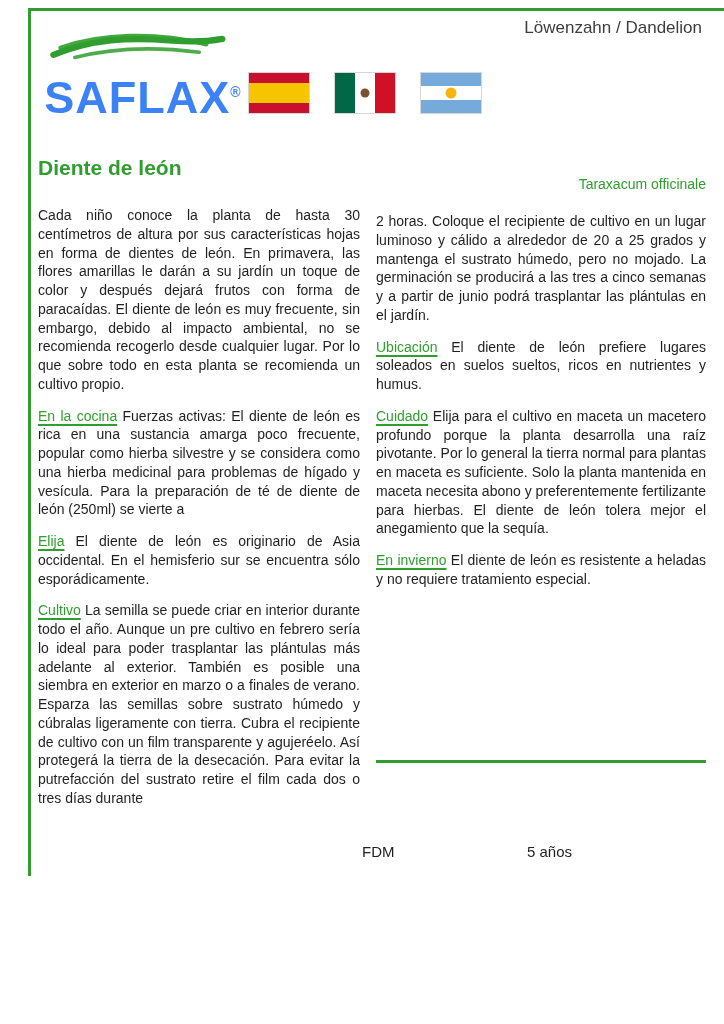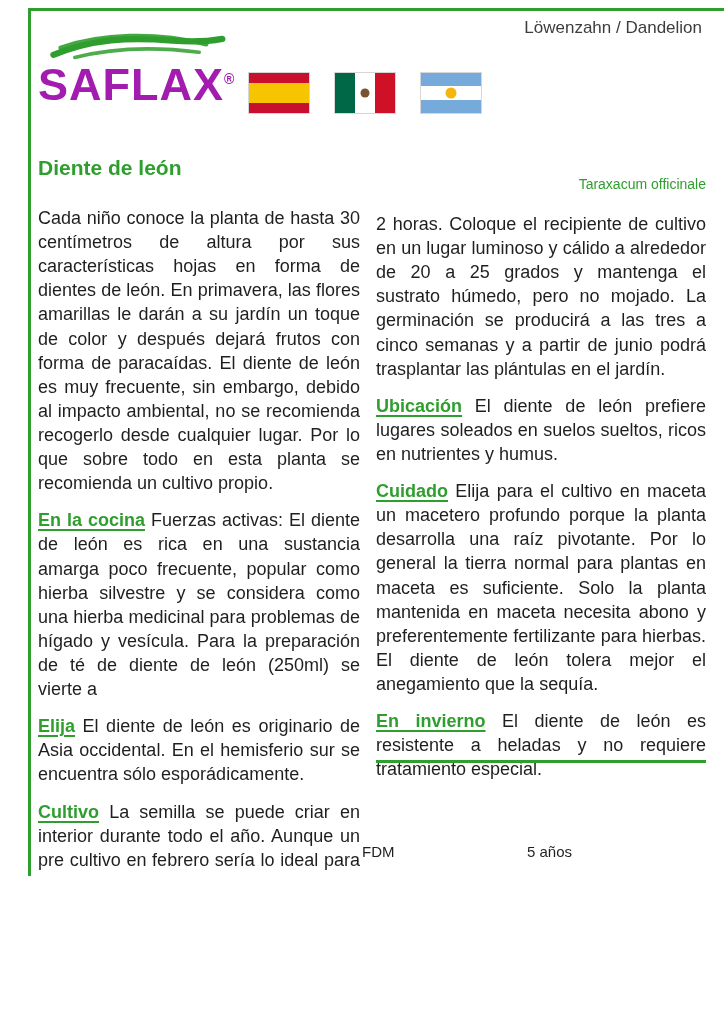--- a/index.html
+++ b/index.html
@@ -19,22 +19,22 @@
   .frame-top{position:absolute;top:8px;left:28px;right:0;height:3px;background:var(--green);}
   .frame-left{position:absolute;top:8px;left:28px;bottom:0;width:3px;background:var(--green);}
 
   
   .variety{position:absolute;top:18px;right:22px;font-size:17px;color:#3d3d3d;}
 
   
   .logo{position:absolute;left:38px;top:30px;width:210px;}
   .logo svg{display:block;width:198px;height:32px;}
   .logo .brand-name{
-    font-size:45px;font-weight:bold;letter-spacing:1px;color:#a21caf;
-    line-height:1;margin-top:0;white-space:nowrap;
+    font-size:45px;font-weight:bold;letter-spacing:1px;color:#3b82f6;
+    line-height:1;margin-top:13px;white-space:nowrap;text-align:center;
   }
   .logo .reg{font-size:14px;vertical-align:super;font-weight:bold;}
 
   
   .flags{position:absolute;left:248px;top:72px;display:flex;gap:24px;}
   .flag{position:relative;width:62px;height:42px;border:1px solid #d6d6d6;box-sizing:border-box;}
   .flag-spain{background:linear-gradient(180deg,#c8102e 0 25%,#f6c500 25% 75%,#c8102e 75% 100%);}
   .flag-mexico{background:linear-gradient(90deg,#006847 0 33.4%,#ffffff 33.4% 66.7%,#ce1126 66.7% 100%);}
   .flag-argentina{background:linear-gradient(180deg,#75aadb 0 33.4%,#ffffff 33.4% 66.7%,#75aadb 66.7% 100%);}
   .flag .center-dot{position:absolute;left:50%;top:50%;transform:translate(-50%,-50%);border-radius:50%;}
@@ -47,25 +47,25 @@
     font-size:21px;font-weight:bold;color:var(--green);
   }
   .left-col{position:absolute;left:38px;top:206px;width:322px;}
   .species-title{
     position:absolute;left:376px;top:176px;width:330px;
     font-size:14px;color:var(--green);text-align:right;
   }
   .right-col{position:absolute;left:376px;top:212px;width:330px;}
 
   .para{
-    font-size:18px;line-height:1.34;text-align:justify;
+    font-size:14px;line-height:1.34;text-align:justify;
     margin:0 0 13px 0;
   }
   .sect-head{
-    color:var(--green);font-weight:bold;
+    color:var(--green);font-weight:normal;
     text-decoration:underline;text-decoration-thickness:1.5px;text-underline-offset:3px;
   }
 
   
   .divider{position:absolute;left:376px;top:760px;width:330px;height:3px;background:var(--green);}
 
   
   .info-row{position:absolute;left:362px;width:330px;display:flex;font-size:15px;}
   .info-row .label{width:165px;}
   .info-fdm{top:843px;}

